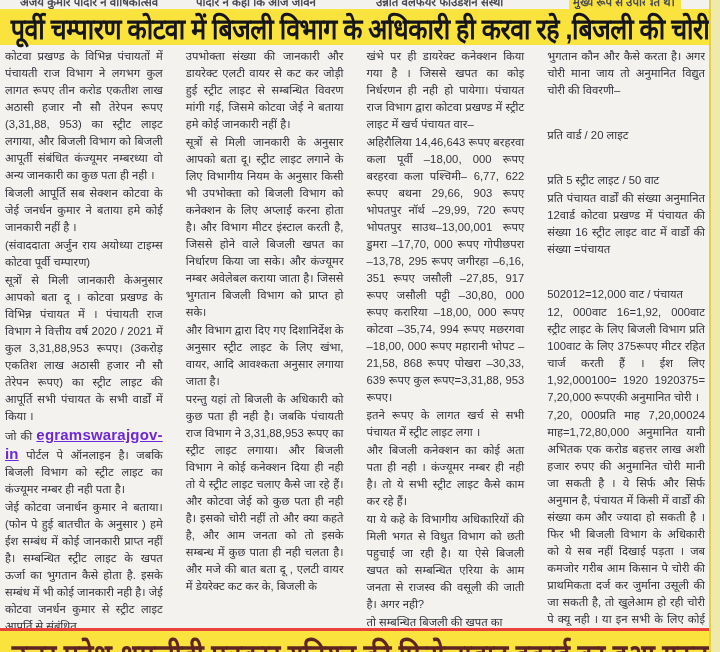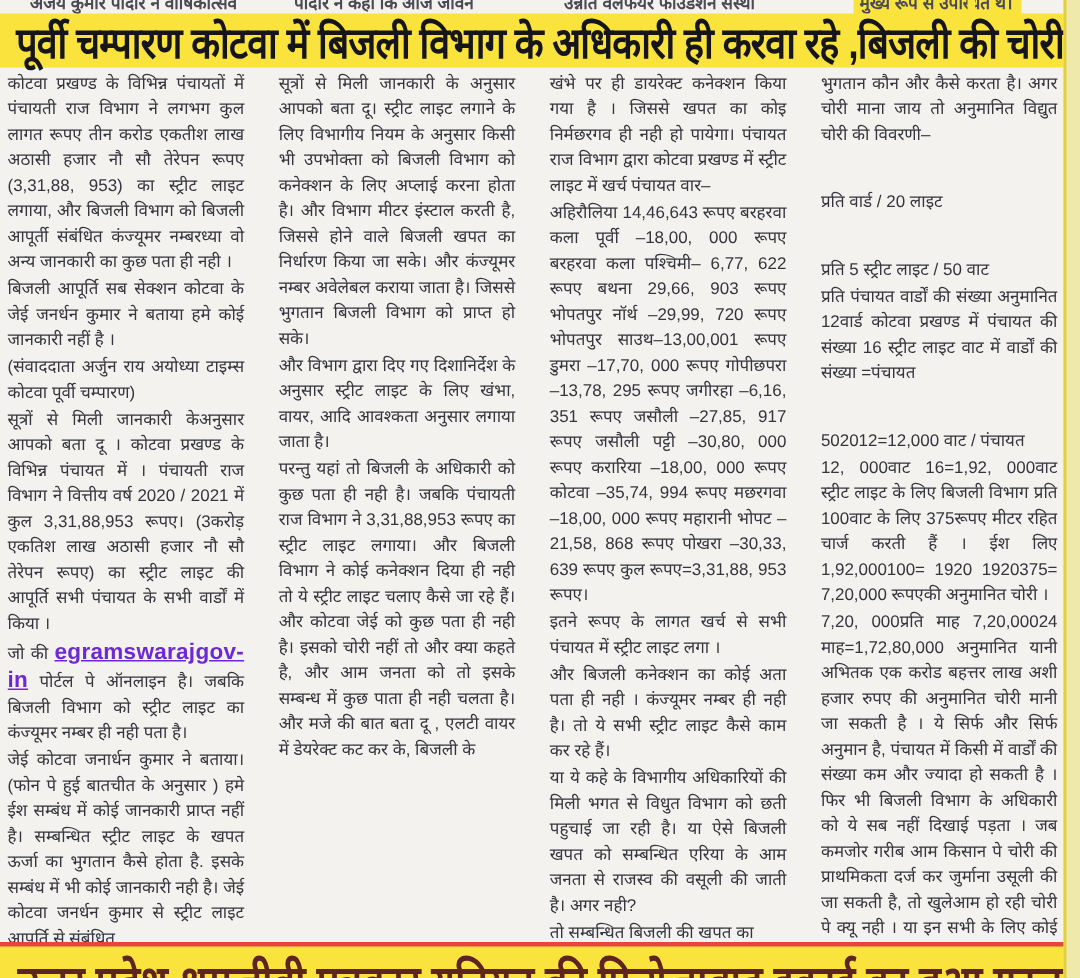--- a/index.html
+++ b/index.html
@@ -81,27 +81,28 @@
     <div class="col">
       <p>कोटवा प्रखण्ड के विभिन्न पंचायतों में पंचायती राज विभाग ने लगभग कुल लागत रूपए तीन करोड एकतीश लाख अठासी हजार नौ सौ तेरेपन रूपए (3,31,88, 953) का स्ट्रीट लाइट लगाया, और बिजली विभाग को बिजली आपूर्ती संबंधित कंज्यूमर नम्बरध्या वो अन्य जानकारी का कुछ पता ही नही ।</p>
       <p>बिजली आपूर्ति सब सेक्शन कोटवा के जेई जनर्धन कुमार ने बताया हमे कोई जानकारी नहीं है ।</p>
       <p>(संवाददाता अर्जुन राय अयोध्या टाइम्स कोटवा पूर्वी चम्पारण)</p>
       <p>सूत्रों से मिली जानकारी केअनुसार आपको बता दू । कोटवा प्रखण्ड के विभिन्न पंचायत में । पंचायती राज विभाग ने वित्तीय वर्ष 2020 / 2021 में कुल 3,31,88,953 रूपए। (3करोड़ एकतिश लाख अठासी हजार नौ सौ तेरेपन रूपए) का स्ट्रीट लाइट की आपूर्ति सभी पंचायत के सभी वार्डों में किया ।</p>
       <p><span>जो की </span><span class="portal-link">egramswarajgov-in</span><span> पोर्टल पे ऑनलाइन है। जबकि बिजली विभाग को स्ट्रीट लाइट का कंज्यूमर नम्बर ही नही पता है।</span></p>
       <p>जेई कोटवा जनार्धन कुमार ने बताया। (फोन पे हुई बातचीत के अनुसार ) हमे ईश सम्बंध में कोई जानकारी प्राप्त नहीं है। सम्बन्धित स्ट्रीट लाइट के खपत ऊर्जा का भुगतान कैसे होता है. इसके सम्बंध में भी कोई जानकारी नही है। जेई कोटवा जनर्धन कुमार से स्ट्रीट लाइट आपूर्ति से संबंधित</p>
     </div>
 
     <div class="col">
+      <p>उपभोक्ता संख्या की जानकारी और डायरेक्ट एलटी वायर से कट कर जोड़ी हुई स्ट्रीट लाइट से सम्बन्धित विवरण मांगी गई, जिसमे कोटवा जेई ने बताया हमे कोई जानकारी नहीं है।</p>
       <p>सूत्रों से मिली जानकारी के अनुसार आपको बता दू। स्ट्रीट लाइट लगाने के लिए विभागीय नियम के अनुसार किसी भी उपभोक्ता को बिजली विभाग को कनेक्शन के लिए अप्लाई करना होता है। और विभाग मीटर इंस्टाल करती है, जिससे होने वाले बिजली खपत का निर्धारण किया जा सके। और कंज्यूमर नम्बर अवेलेबल कराया जाता है। जिससे भुगतान बिजली विभाग को प्राप्त हो सके।</p>
       <p>और विभाग द्वारा दिए गए दिशानिर्देश के अनुसार स्ट्रीट लाइट के लिए खंभा, वायर, आदि आवश्कता अनुसार लगाया जाता है।</p>
       <p>परन्तु यहां तो बिजली के अधिकारी को कुछ पता ही नही है। जबकि पंचायती राज विभाग ने 3,31,88,953 रूपए का स्ट्रीट लाइट लगाया। और बिजली विभाग ने कोई कनेक्शन दिया ही नही तो ये स्ट्रीट लाइट चलाए कैसे जा रहे हैं।और कोटवा जेई को कुछ पता ही नही है। इसको चोरी नहीं तो और क्या कहते है, और आम जनता को तो इसके सम्बन्ध में कुछ पाता ही नही चलता है। और मजे की बात बता दू , एलटी वायर में डेयरेक्ट कट कर के, बिजली के</p>
     </div>
 
     <div class="col">
-      <p>खंभे पर ही डायरेक्ट कनेक्शन किया गया है । जिससे खपत का कोइ निर्मछरगव ही नही हो पायेगा। पंचायत राज विभाग द्वारा कोटवा प्रखण्ड में स्ट्रीट लाइट में खर्च पंचायत वार–</p>
+      <p>खंभे पर ही डायरेक्ट कनेक्शन किया गया है । जिससे खपत का कोइ निर्धरणन ही नही हो पायेगा। पंचायत राज विभाग द्वारा कोटवा प्रखण्ड में स्ट्रीट लाइट में खर्च पंचायत वार–</p>
       <p>अहिरौलिया 14,46,643 रूपए बरहरवा कला पूर्वी –18,00, 000 रूपए बरहरवा कला पश्चिमी– 6,77, 622 रूपए बथना 29,66, 903 रूपए भोपतपुर नॉर्थ –29,99, 720 रूपए भोपतपुर साउथ–13,00,001 रूपए डुमरा –17,70, 000 रूपए गोपीछपरा –13,78, 295 रूपए जगीरहा –6,16, 351 रूपए जसौली –27,85, 917 रूपए जसौली पट्टी –30,80, 000 रूपए करारिया –18,00, 000 रूपए कोटवा –35,74, 994 रूपए मछरगवा –18,00, 000 रूपए महारानी भोपट –21,58, 868 रूपए पोखरा –30,33, 639 रूपए कुल रूपए=3,31,88, 953 रूपए।</p>
       <p>इतने रूपए के लागत खर्च से सभी पंचायत में स्ट्रीट लाइट लगा ।</p>
       <p>और बिजली कनेक्शन का कोई अता पता ही नही । कंज्यूमर नम्बर ही नही है। तो ये सभी स्ट्रीट लाइट कैसे काम कर रहे हैं।</p>
       <p>या ये कहे के विभागीय अधिकारियों की मिली भगत से विधुत विभाग को छती पहुचाई जा रही है। या ऐसे बिजली खपत को सम्बन्धित एरिया के आम जनता से राजस्व की वसूली की जाती है। अगर नही?</p>
       <p>तो सम्बन्धित बिजली की खपत का</p>
     </div>
 
     <div class="col">
       <p>भुगतान कौन और कैसे करता है। अगर चोरी माना जाय तो अनुमानित विद्युत चोरी की विवरणी–</p>
       <p class="short">प्रति वार्ड / 20 लाइट</p>

